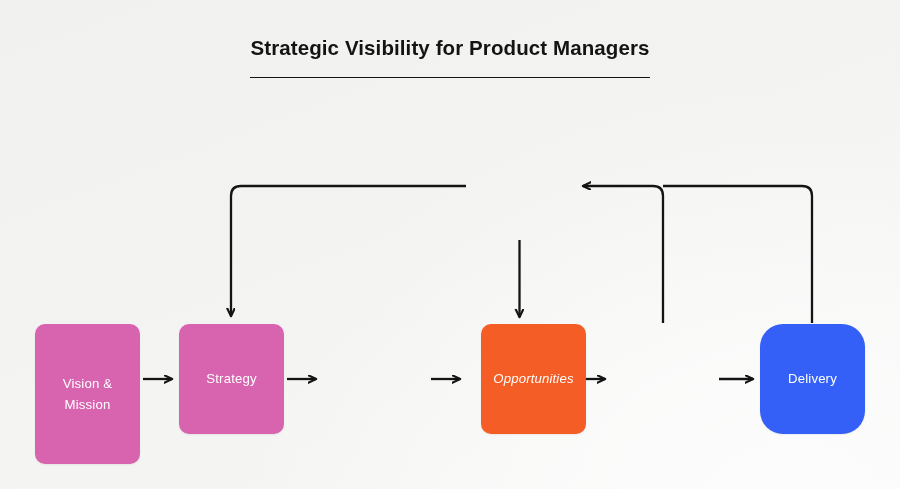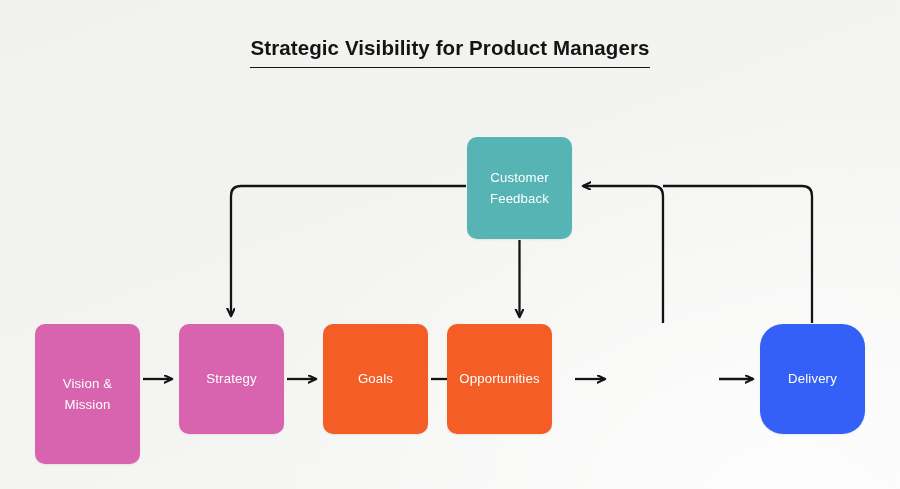--- a/index.html
+++ b/index.html
@@ -29,21 +29,21 @@
     text-align: center;
     font-size: 20.5px;
     font-weight: bold;
     color: #141414;
     letter-spacing: 0.1px;
     white-space: nowrap;
   }
   #page-title .tt {
     display: inline-block;
     border-bottom: 1.6px solid #141414;
-    padding-bottom: 7px;
+    padding-bottom: 17px;
   }
   .node {
     position: absolute;
     display: flex;
     align-items: center;
     justify-content: center;
     text-align: center;
     border-radius: 10px;
     color: #ffffff;
     font-size: 13.2px;
@@ -99,31 +99,24 @@
 
   <div class="node" style="left:35px; top:324px; width:105px; height:140px; background:#d863ae;">
     <span>Vision &amp;
 Mission</span>
   </div>
 
   <div class="node" style="left:179px; top:324px; width:105px; height:110px; background:#d863ae;">
     <span>Strategy</span>
   </div>
 
-  <div class="node" style="left:323px; top:324px; width:105px; height:110px; background:#f45d25;">
-    <span>Goals</span>
-  </div>
 
-  <div class="node" style="left:447px; top:324px; width:105px; height:110px; background:#f45d25;">
+  <div class="node" style="left:481px; top:324px; width:105px; height:110px; background:#f45d25;font-style:italic;">
     <span>Opportunities</span>
   </div>
 
 
   <div class="node" style="left:760px; top:324px; width:105px; height:110px; background:#3460f8;border-radius:23px;">
     <span>Delivery</span>
   </div>
 
-  <div class="node" style="left:467px; top:137px; width:105px; height:102px; background:#57b4b4;">
-    <span>Customer
-Feedback</span>
-  </div>
 
 </div>
 
 </body></html>

